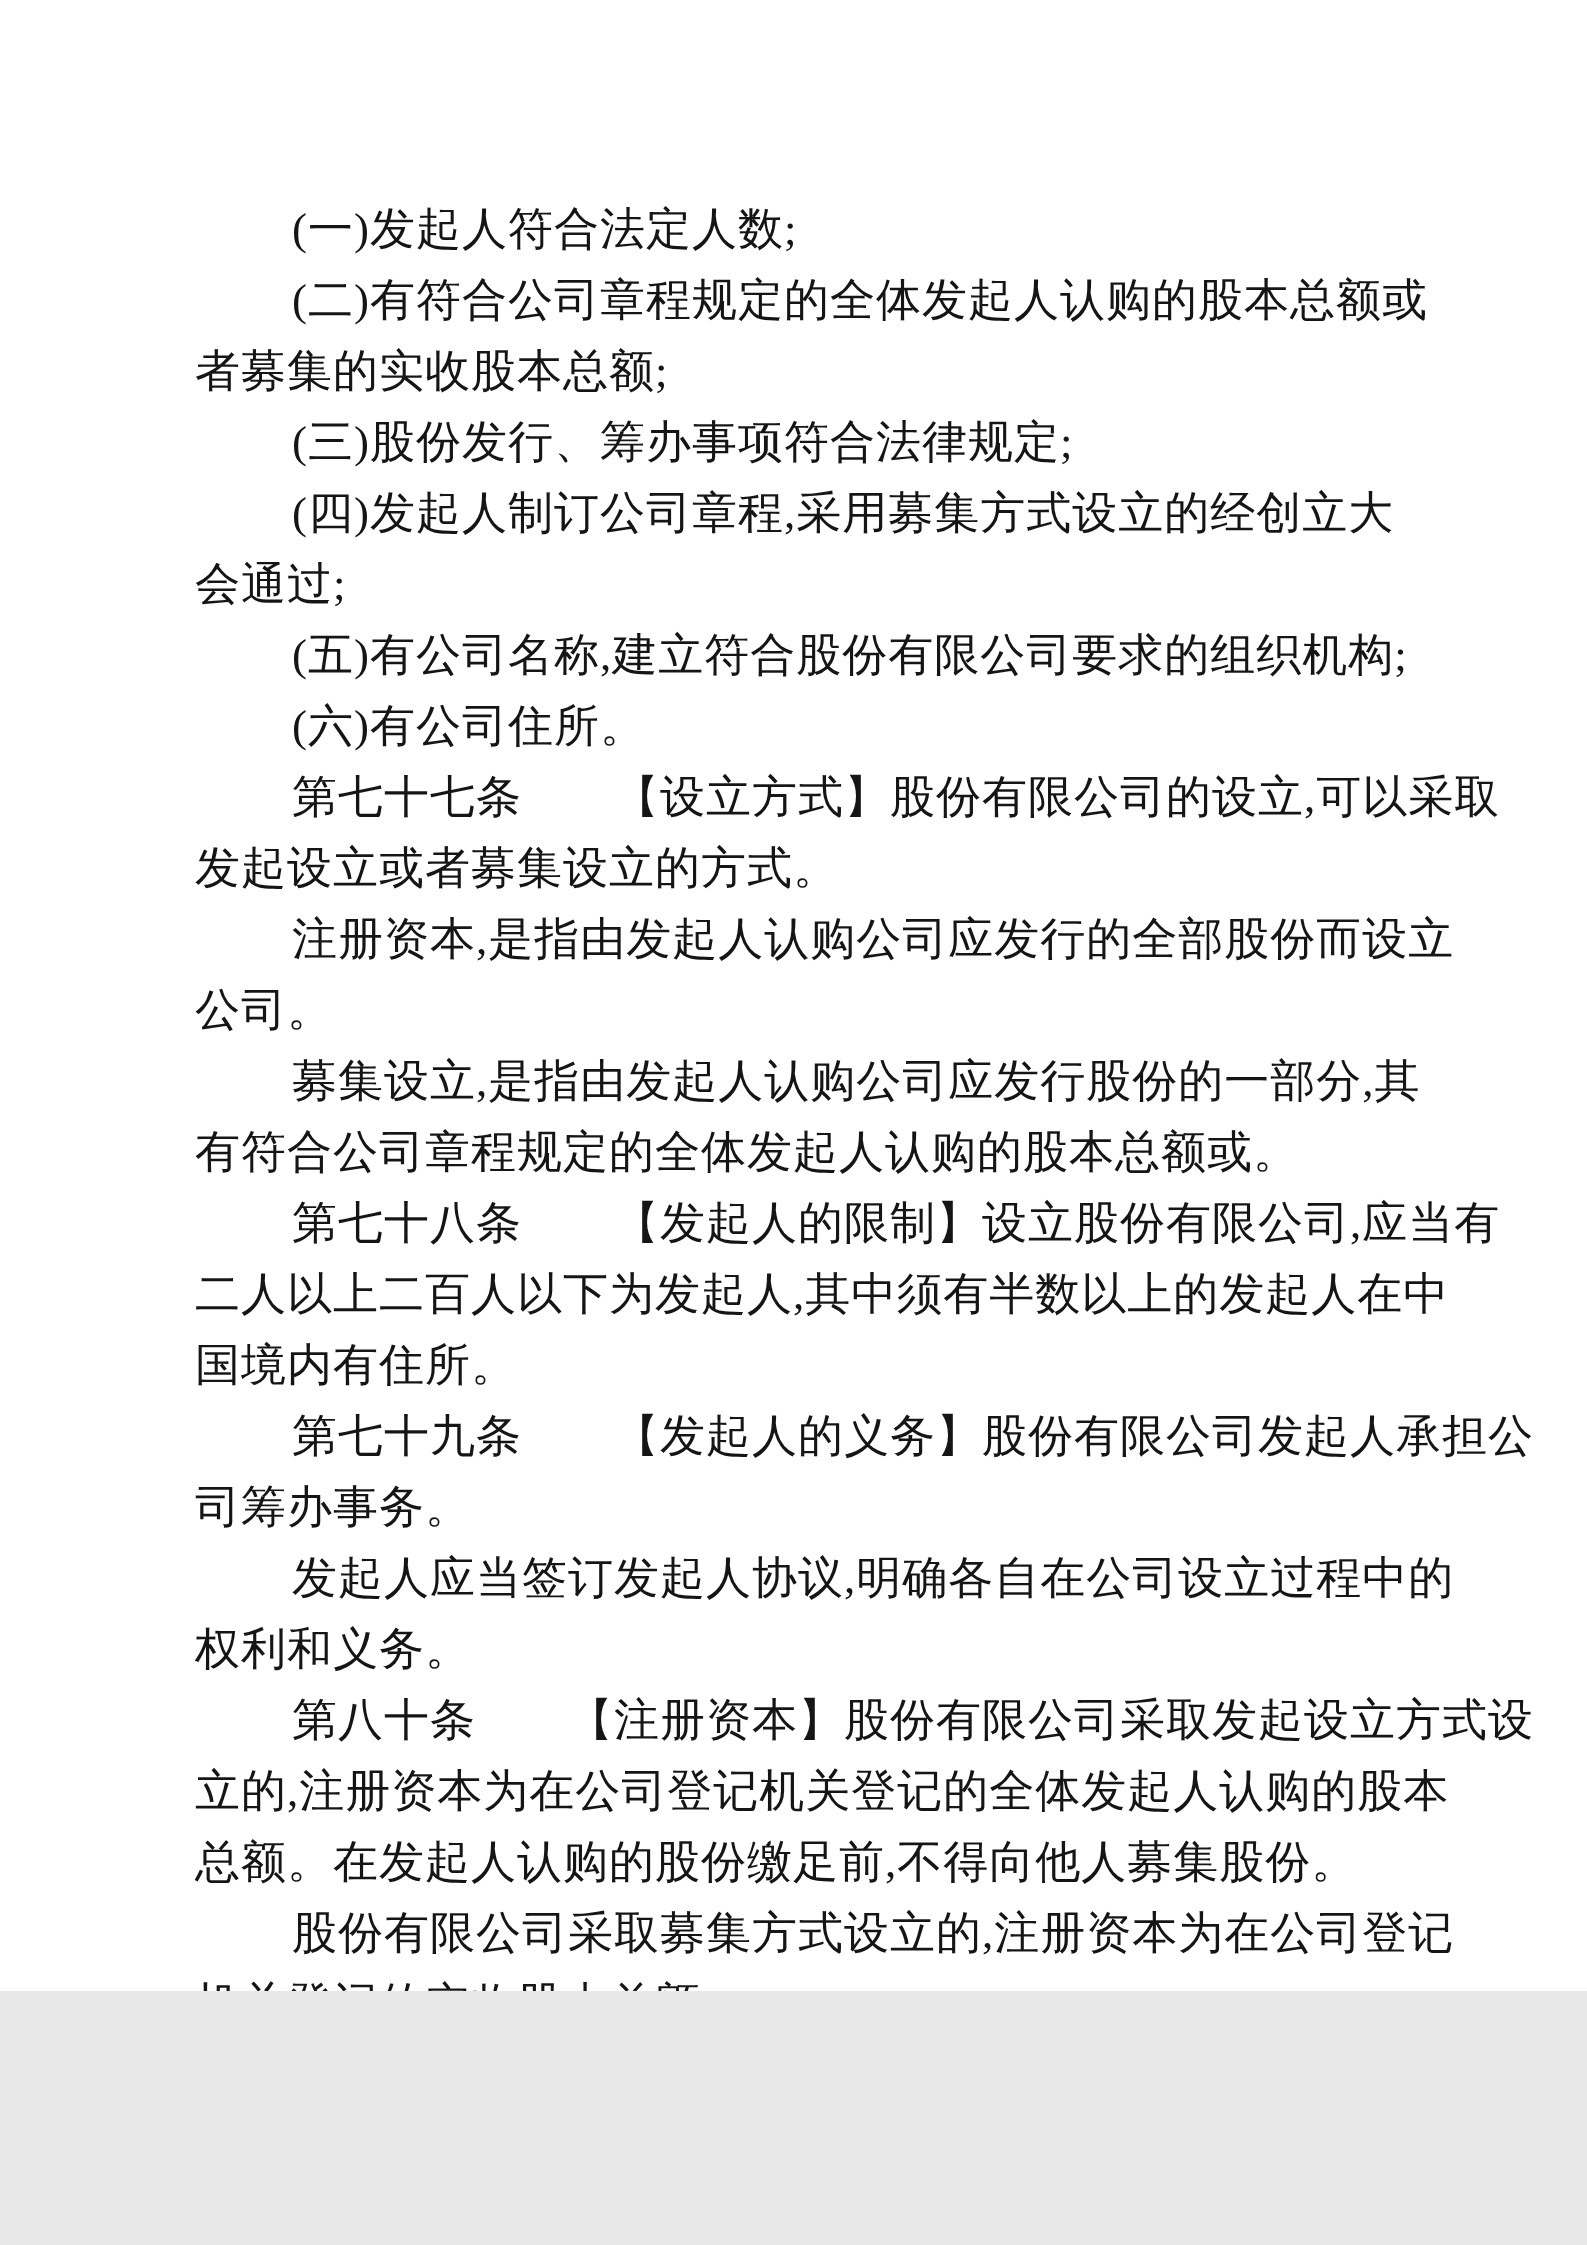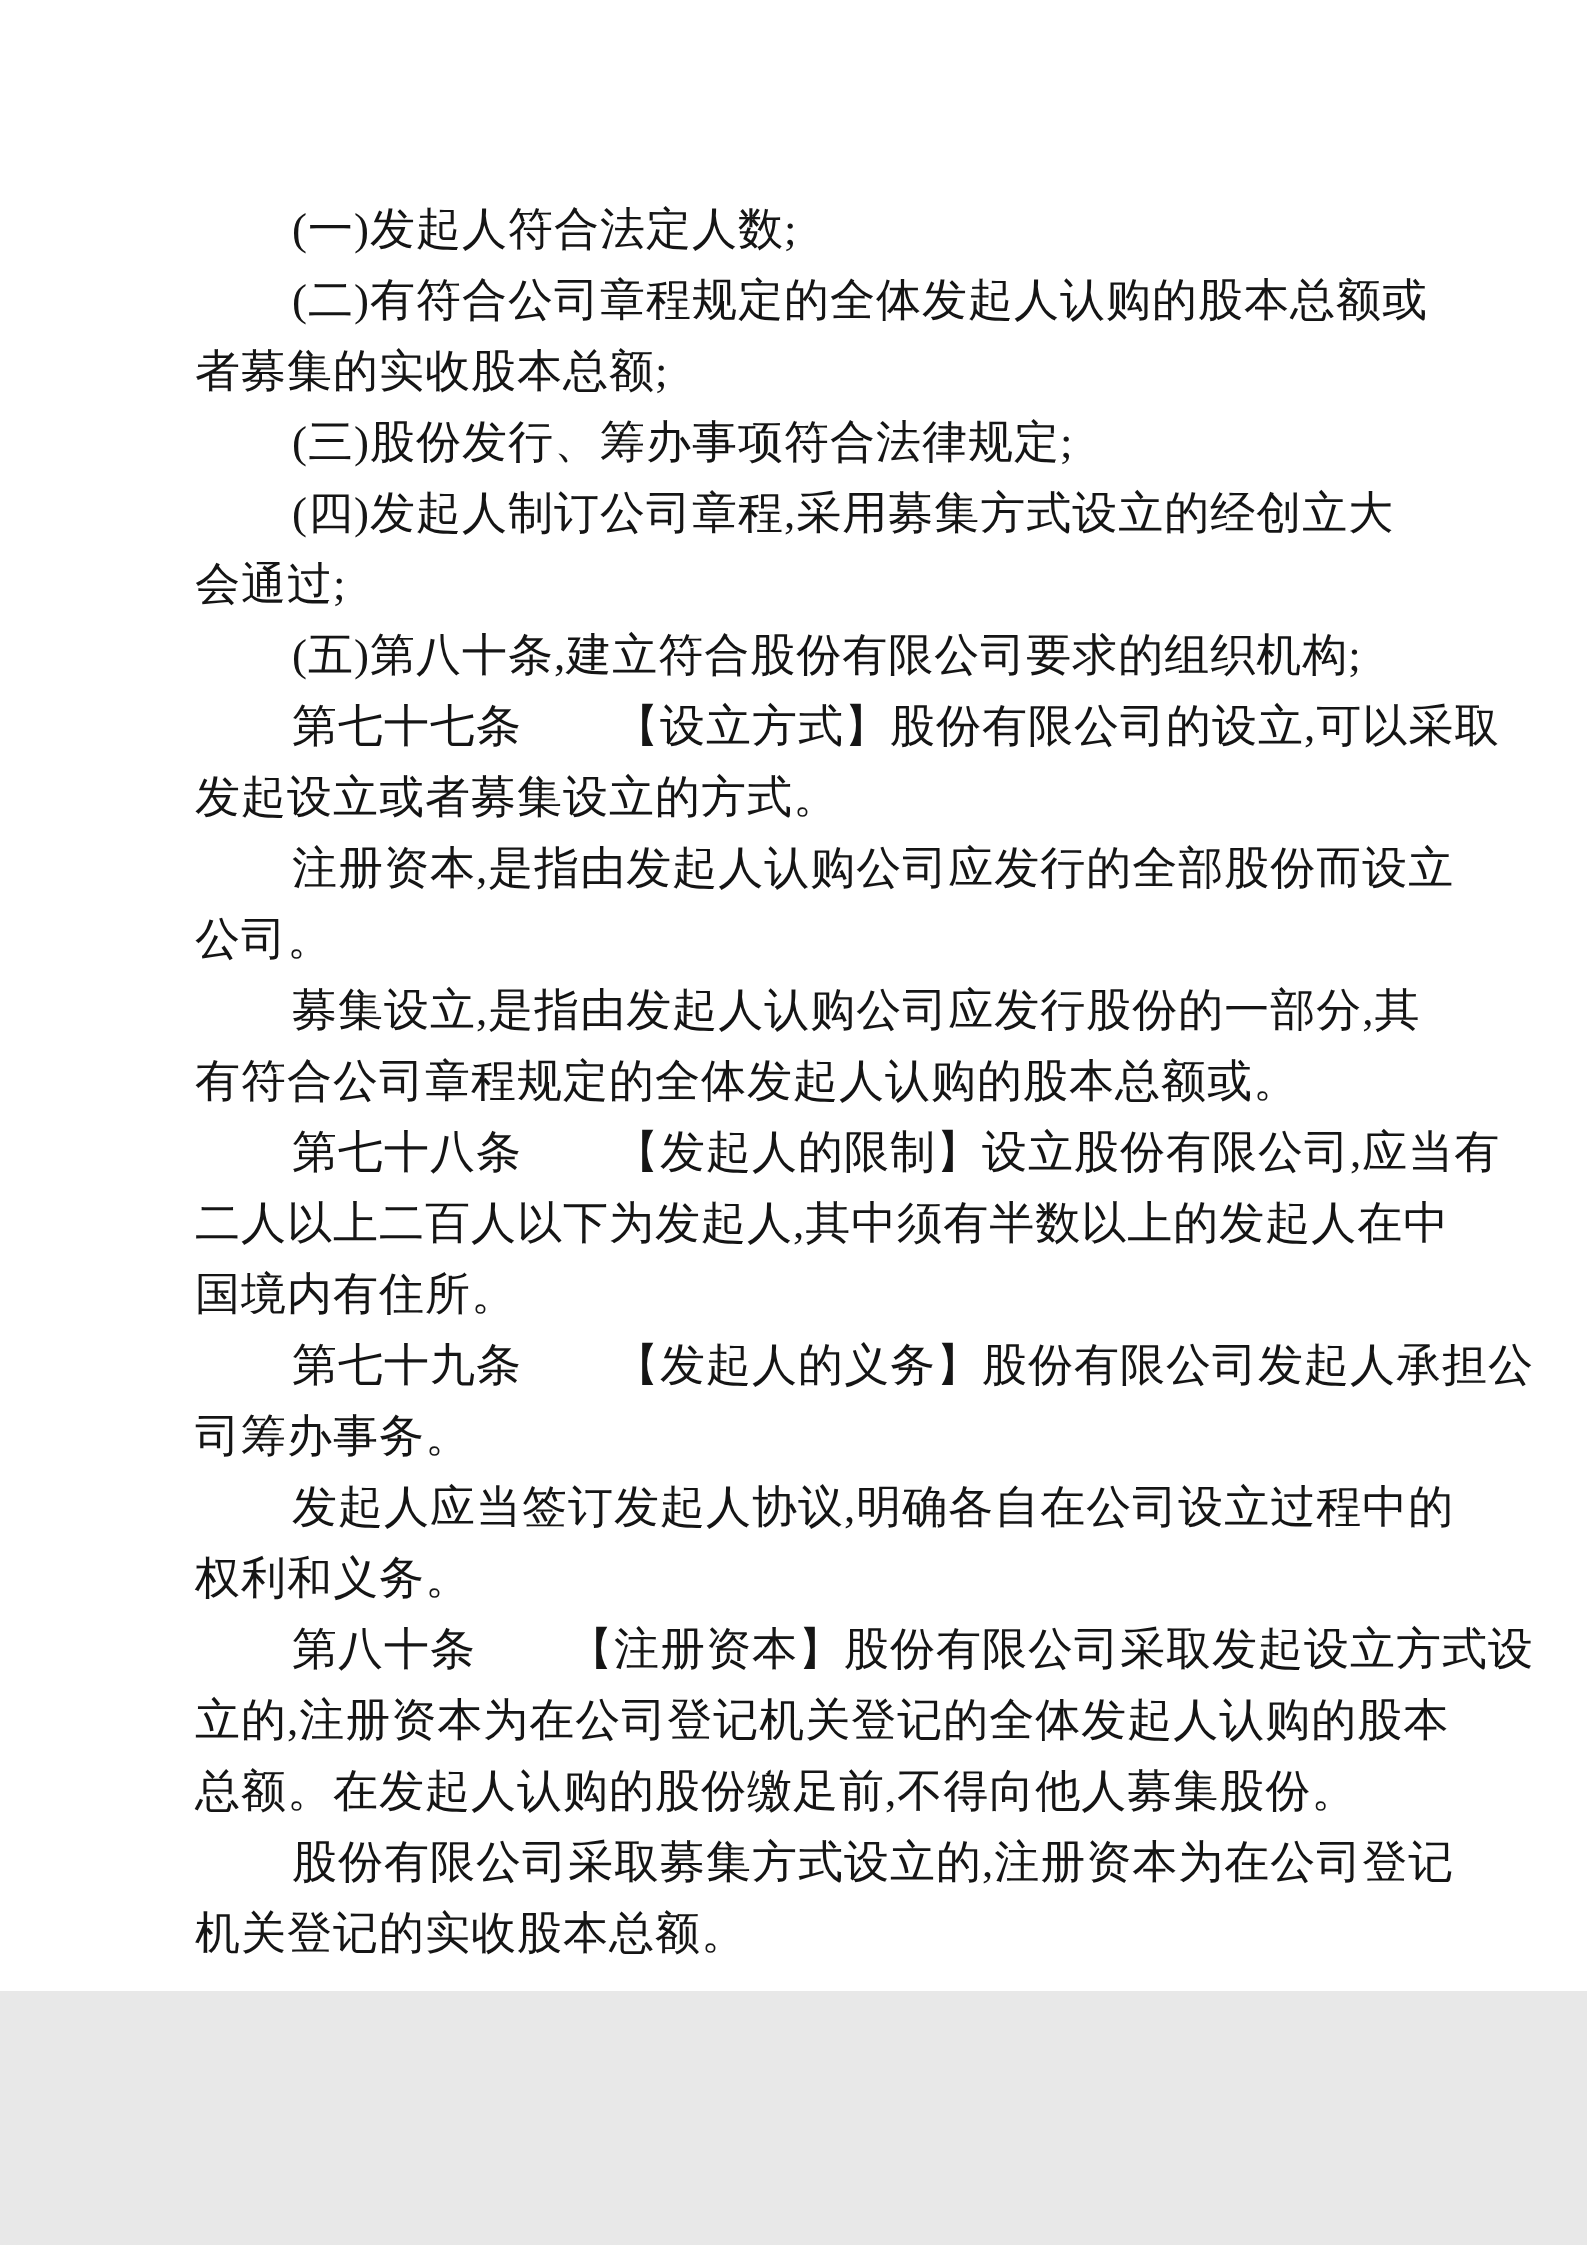--- a/index.html
+++ b/index.html
@@ -49,21 +49,22 @@
 <body>
 
 <div class="page">
   <div class="text-block" id="body-lines">
       <div class="line indent">(一)发起人符合法定人数;</div>
       <div class="line indent">(二)有符合公司章程规定的全体发起人认购的股本总额或</div>
       <div class="line">者募集的实收股本总额;</div>
       <div class="line indent">(三)股份发行、筹办事项符合法律规定;</div>
       <div class="line indent">(四)发起人制订公司章程,采用募集方式设立的经创立大</div>
       <div class="line">会通过;</div>
-      <div class="line indent">(五)第八十条,建立符合股份有限公司要求的组织机构;</div>
+      <div class="line indent">(五)有公司名称,建立符合股份有限公司要求的组织机构;</div>
+      <div class="line indent">(六)有公司住所。</div>
       <div class="line indent">第七十七条　　【设立方式】股份有限公司的设立,可以采取</div>
       <div class="line">发起设立或者募集设立的方式。</div>
       <div class="line indent">注册资本,是指由发起人认购公司应发行的全部股份而设立</div>
       <div class="line">公司。</div>
       <div class="line indent">募集设立,是指由发起人认购公司应发行股份的一部分,其</div>
       <div class="line">有符合公司章程规定的全体发起人认购的股本总额或。</div>
       <div class="line indent">第七十八条　　【发起人的限制】设立股份有限公司,应当有</div>
       <div class="line">二人以上二百人以下为发起人,其中须有半数以上的发起人在中</div>
       <div class="line">国境内有住所。</div>
       <div class="line indent">第七十九条　　【发起人的义务】股份有限公司发起人承担公</div>

